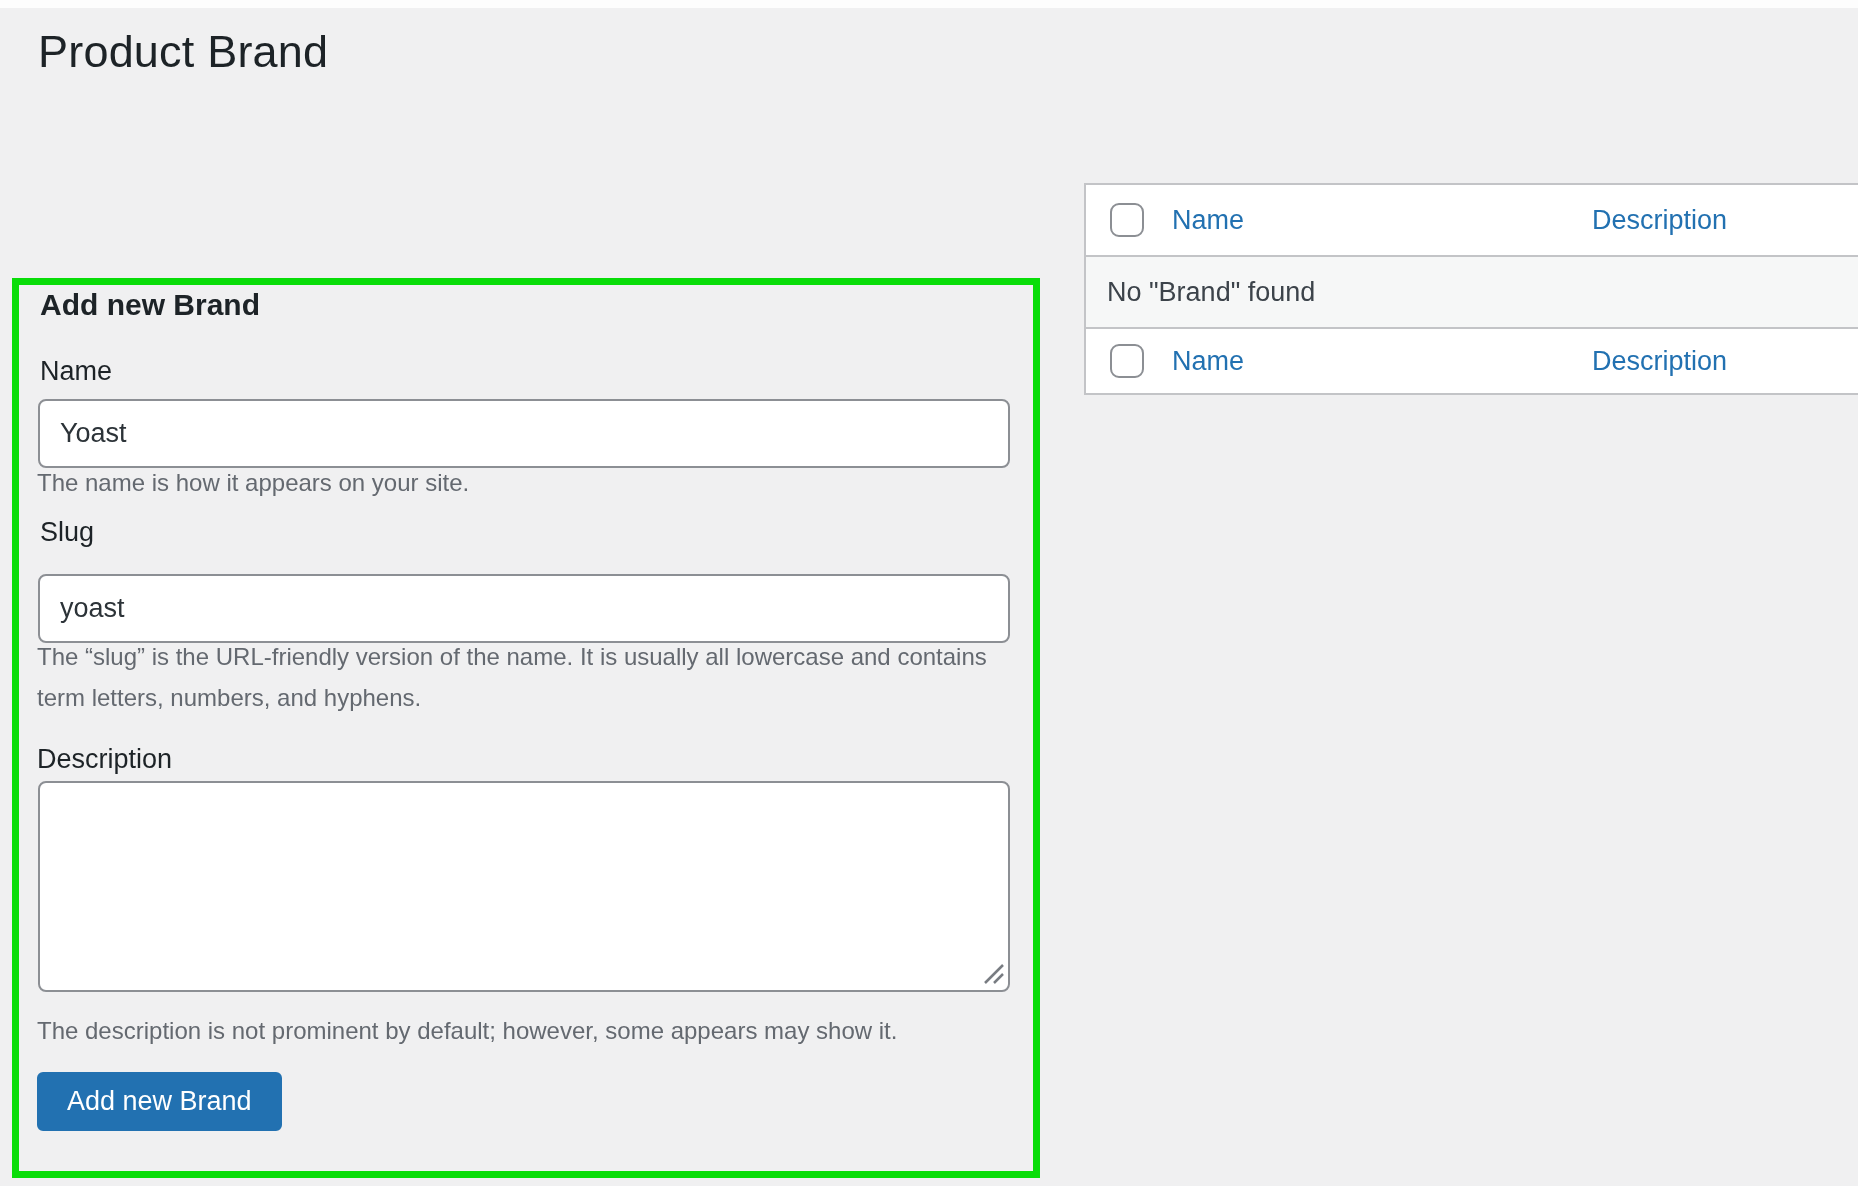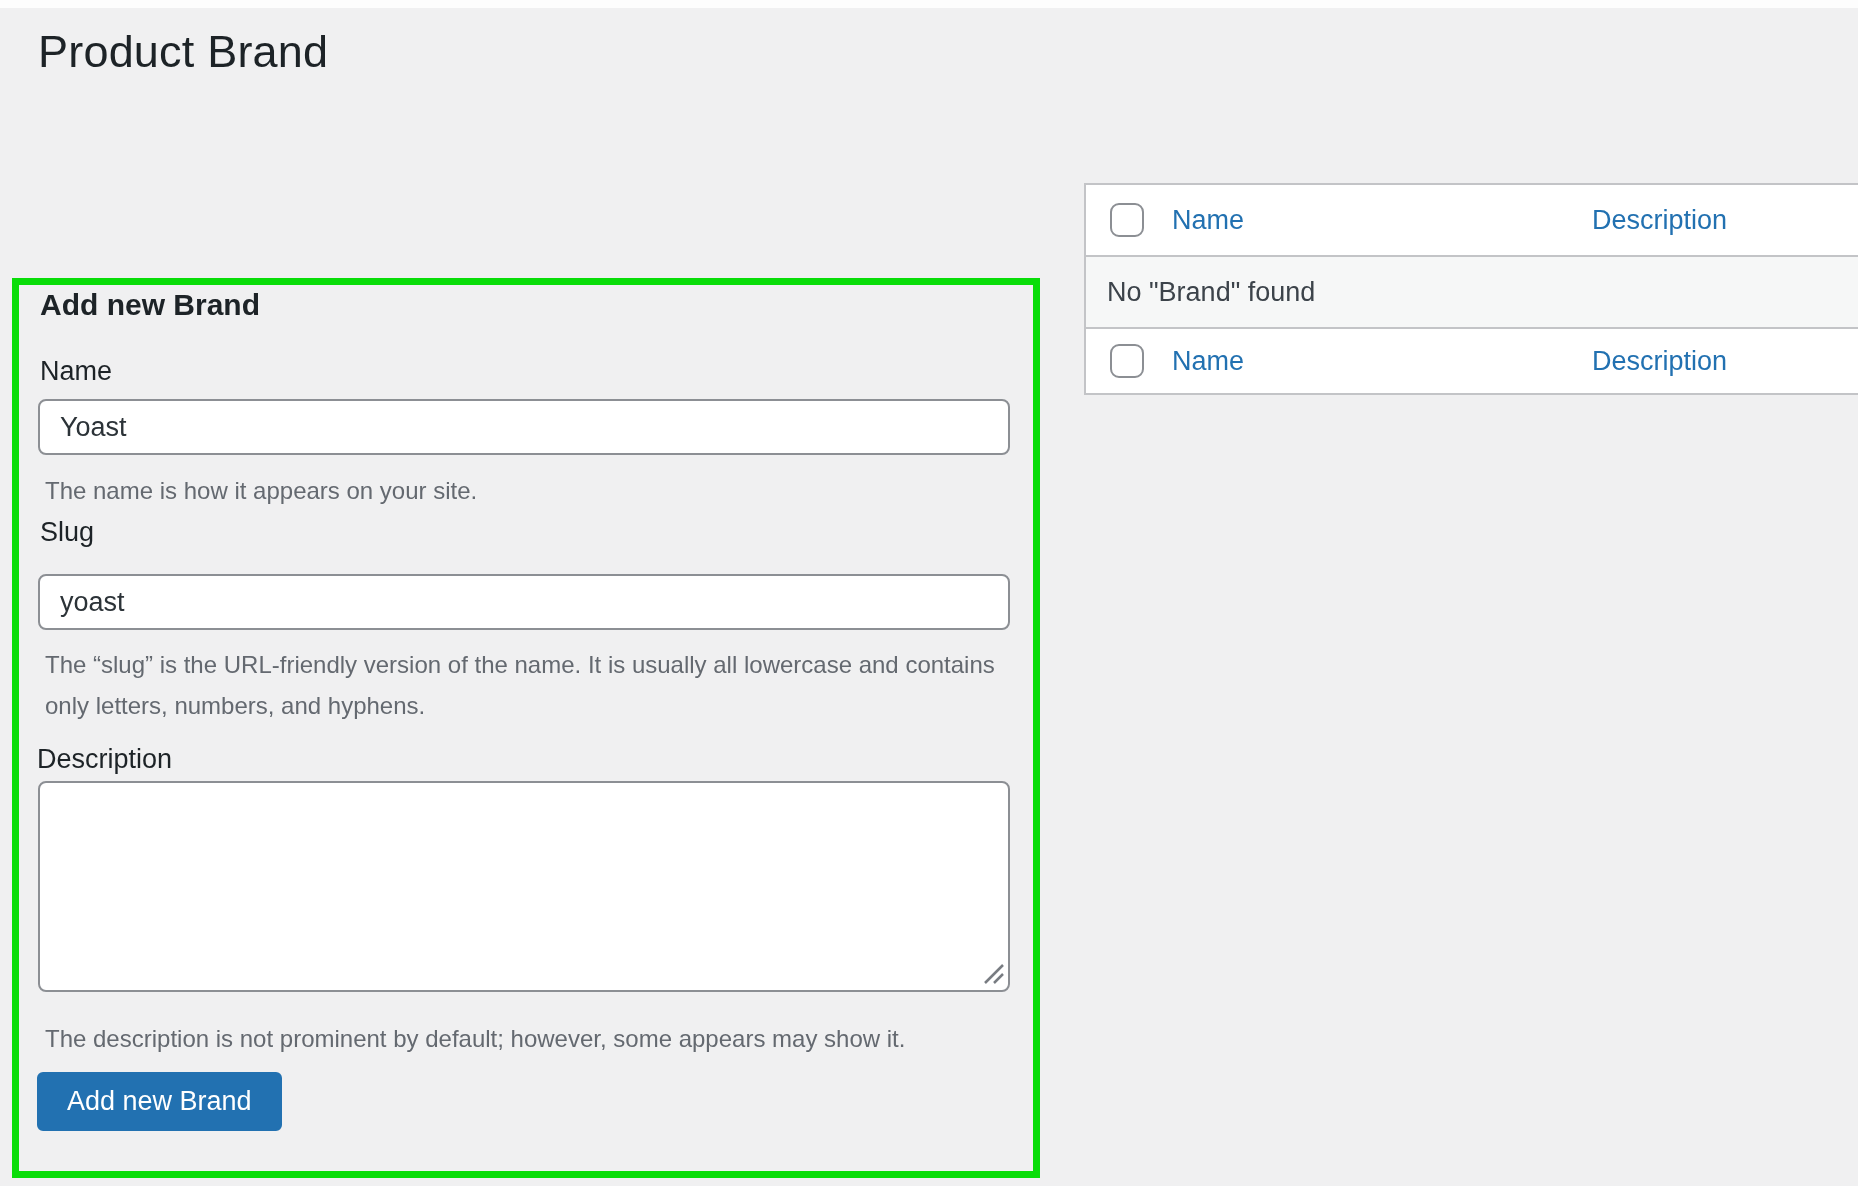--- a/index.html
+++ b/index.html
@@ -68,33 +68,33 @@
   .field-label {
     position: absolute;
     font-size: 27px; line-height: 1;
     color: var(--heading-text);
   }
   .lbl-name { left: 40px; top: 358px; }
   .lbl-slug { left: 40px; top: 519px; }
   .lbl-desc { left: 37px; top: 746px; }
   .text-input {
     position: absolute;
-    width: 972px; height: 56px;
+    width: 972px; height: 69px;
     background: #fff;
     border: 2px solid var(--input-border);
     border-radius: 8px;
     padding: 0 20px;
     font-family: inherit;
     font-size: 27px; color: #2c3338;
     outline: none;
   }
   .input-name { left: 38px; top: 399px; }
   .input-slug { left: 38px; top: 574px; }
   .help {
-    position: absolute; margin: 8px;
+    position: absolute; margin: 0;
     font-size: 24px; line-height: 41px;
     color: var(--helper-text);
   }
   .help-name { left: 37px; top: 462px; }
   .help-slug { left: 37px; top: 636px; width: 990px; }
   .help-desc { left: 37px; top: 1010px; }
   .description-textarea {
     position: absolute; left: 38px; top: 781px;
     width: 972px; height: 211px;
     background: #fff;
@@ -177,21 +177,21 @@
 
   <div>
     <h2 class="form-heading">Add new Brand</h2>
 
     <label class="field-label lbl-name">Name</label>
     <input type="text" class="text-input input-name" value="Yoast" style="">
     <p class="help help-name">The name is how it appears on your site.</p>
 
     <label class="field-label lbl-slug">Slug</label>
     <input type="text" class="text-input input-slug" value="yoast" style="">
-    <p class="help help-slug">The “slug” is the URL-friendly version of the name. It is usually all lowercase and contains only letters, numbers, and hyphens.</p>
+    <p class="help help-slug">The “slug” is the URL-friendly version of the name. It is usually all lowercase and contains term letters, numbers, and hyphens.</p>
 
     <label class="field-label lbl-desc">Description</label>
     <textarea class="description-textarea" style=""></textarea>
     <svg class="resize-handle" viewBox="0 0 28 28" xmlns="http://www.w3.org/2000/svg">
       <line x1="8" y1="26" x2="26" y2="8" stroke="#787c82" stroke-width="2.5"></line>
       <line x1="17" y1="26" x2="26" y2="17" stroke="#787c82" stroke-width="2.5"></line>
     </svg>
     <p class="help help-desc">The description is not prominent by default; however, some appears may show it.</p>
 
     <button type="button" class="btn-primary">Add new Brand</button>

